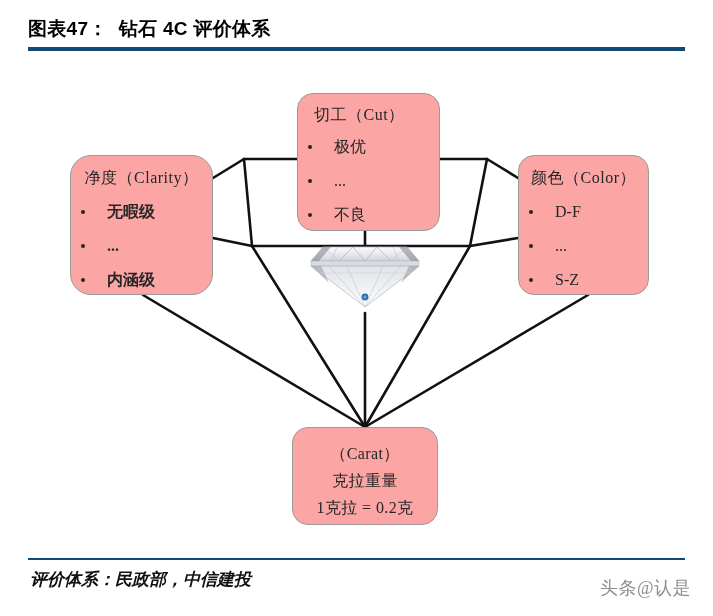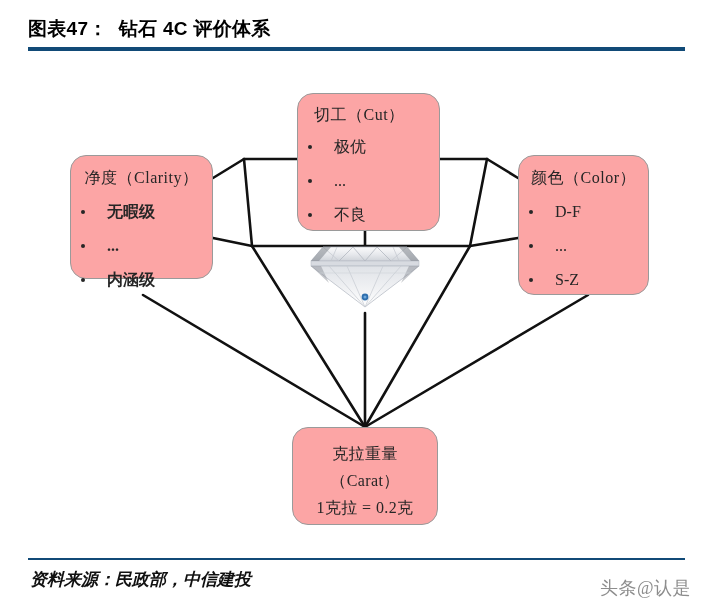--- a/index.html
+++ b/index.html
@@ -134,22 +134,23 @@
     margin-left: 10px;
     margin-right: 22px;
     flex: none;
   }
 
   
   #node-clarity {
     left: 70px;
     top: 100px;
     width: 143px;
-    height: 124px;
+    height: 140px;
     padding-top: 12px;
+    border-radius: 21px;
   }
   #node-clarity .node-title { margin-bottom: 6px; }
   #node-clarity .bullets li { height: 34px; font-weight: bold; }
 
   
   #node-cut {
     left: 297px;
     top: 38px;
     width: 143px;
     height: 138px;
@@ -293,24 +294,24 @@
     <div class="node" id="node-color">
       <div class="node-title">颜色（Color）</div>
       <ul class="bullets">
         <li><span class="bullet-dot"></span><span>D-F</span></li>
         <li><span class="bullet-dot"></span><span>...</span></li>
         <li><span class="bullet-dot"></span><span>S-Z</span></li>
       </ul>
     </div>
 
     <div class="node" id="node-carat">
+      <div class="line">（Carat）</div>
       <div class="line">克拉重量</div>
-      <div class="line">（Carat）</div>
       <div class="line">1克拉 = 0.2克</div>
     </div>
 
   </div>
 
   <div class="rule-bottom"></div>
-  <div class="source-text">资料来源：民政部，中信建投</div>
+  <div class="source-text">评价体系：民政部，中信建投</div>
   <div class="watermark">头条@认是</div>
 
 </div>
 
 </body></html>

